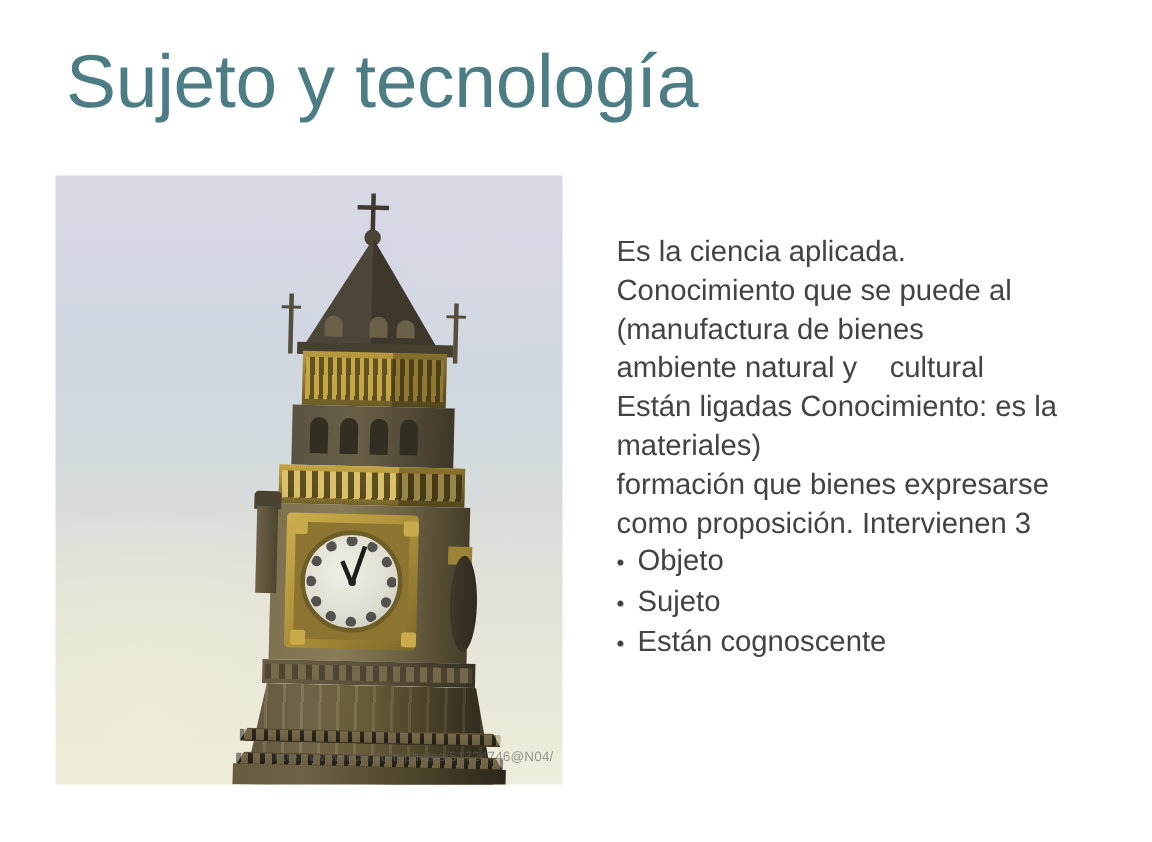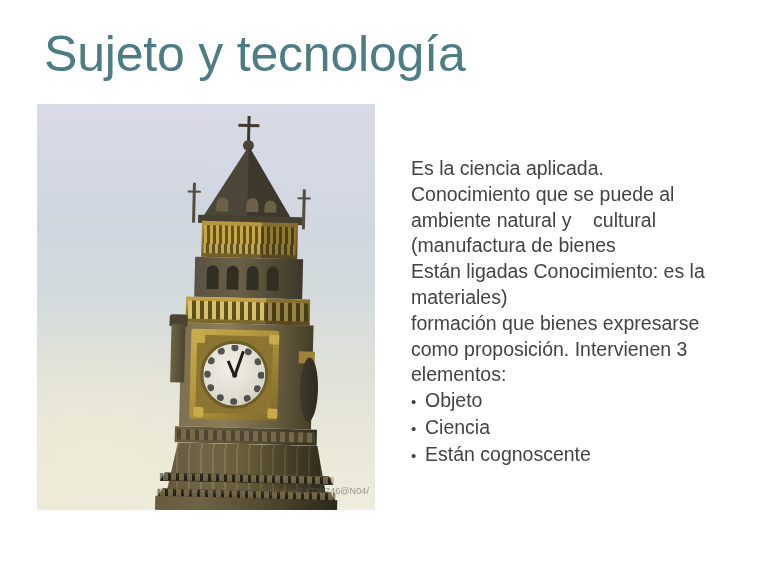--- a/index.html
+++ b/index.html
@@ -27,21 +27,21 @@
     font-weight: 400;
     color: #4c7d85;
     letter-spacing: -0.2px;
     white-space: nowrap;
   }
 
   
   #photo {
     position: absolute;
     left: 37px;
-    top: 104px;
+    top: 117px;
     width: 338px;
     height: 406px;
     overflow: hidden;
     background: linear-gradient(
         to bottom,
         #d9dae6 0%,
         #d4d8e4 14%,
         #cfd6e0 30%,
         #d3dadd 46%,
         #dde0d9 62%,
@@ -414,35 +414,34 @@
       <div class="t-part shaft-bottom"></div>
     </div>
 
     <div id="photo-watermark">http://www.flickr.com/photos/51724746@N04/</div>
   </div>
 
   <div id="body-text">
 
     <div class="para-line">Es la ciencia aplicada.</div>
     <div class="para-line">Conocimiento que se puede al</div>
+    <div class="para-line">(manufactura de bienes</div>
     <div class="para-line">ambiente natural y    cultural</div>
-    <div class="para-line">(manufactura de bienes</div>
     <div class="para-line">Están ligadas Conocimiento: es la</div>
     <div class="para-line">materiales)</div>
     <div class="para-line">formación que bienes expresarse</div>
     <div class="para-line">como proposición. Intervienen 3</div>
-    <div class="para-line">elementos:</div>
 
     <div class="bullet-line">
       <span class="bullet-dot">•</span>
       <span class="bullet-text">Objeto</span>
     </div>
     <div class="bullet-line">
       <span class="bullet-dot">•</span>
-      <span class="bullet-text">Ciencia</span>
+      <span class="bullet-text">Sujeto</span>
     </div>
     <div class="bullet-line">
       <span class="bullet-dot">•</span>
       <span class="bullet-text">Están cognoscente</span>
     </div>
 
   </div>
 
 </div>
 

